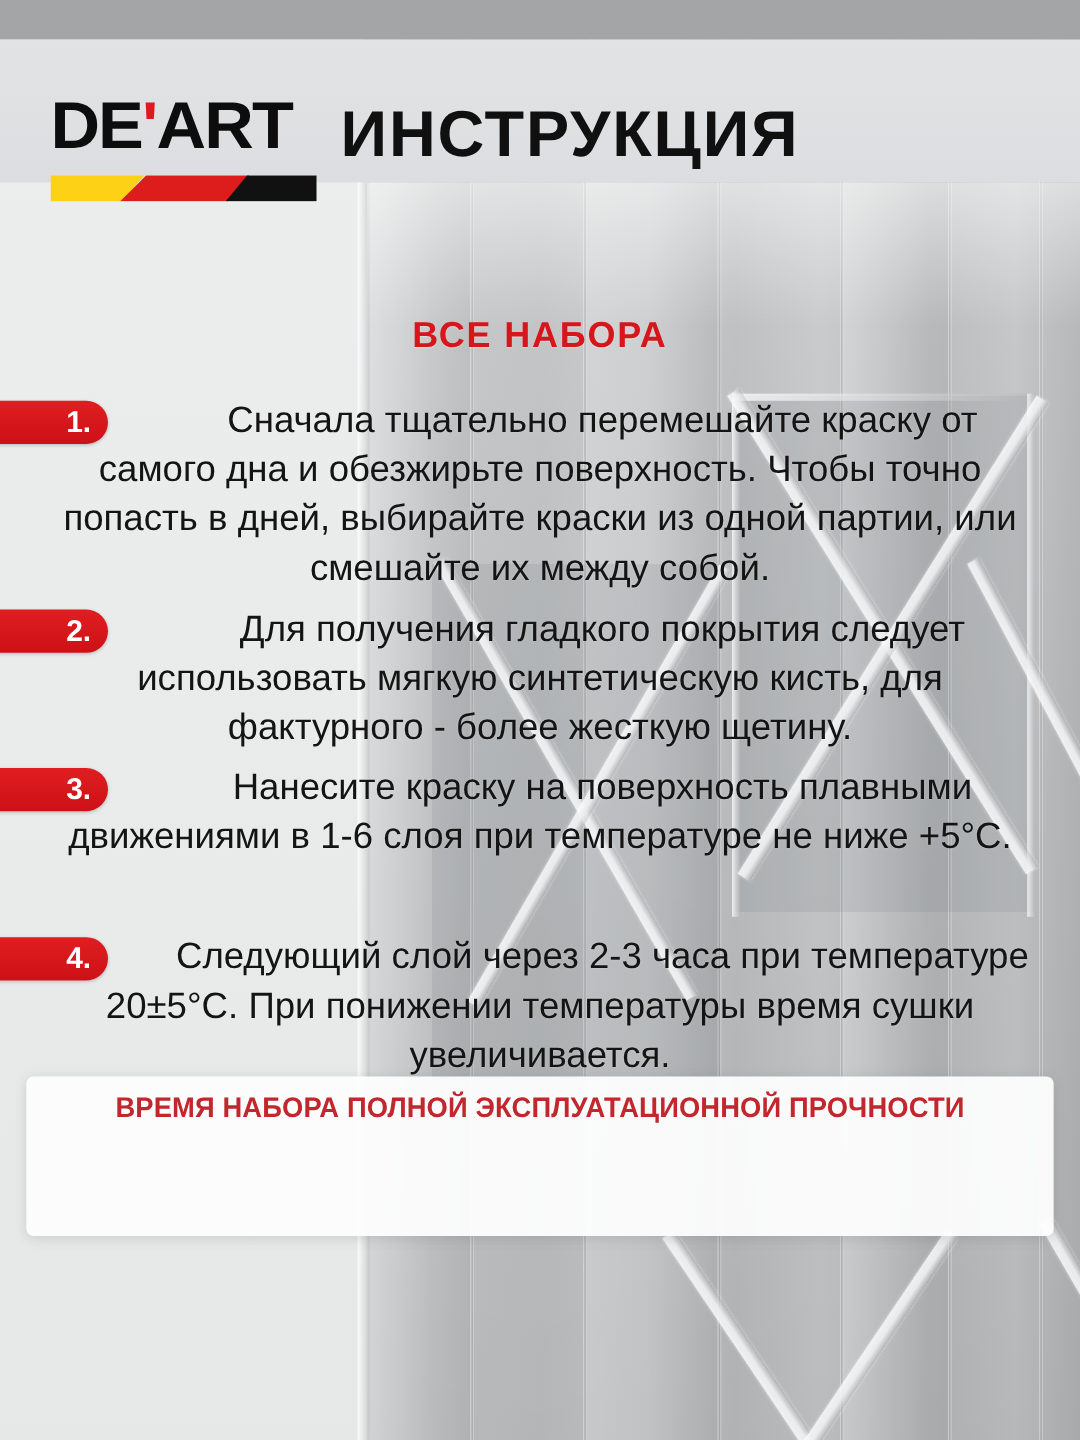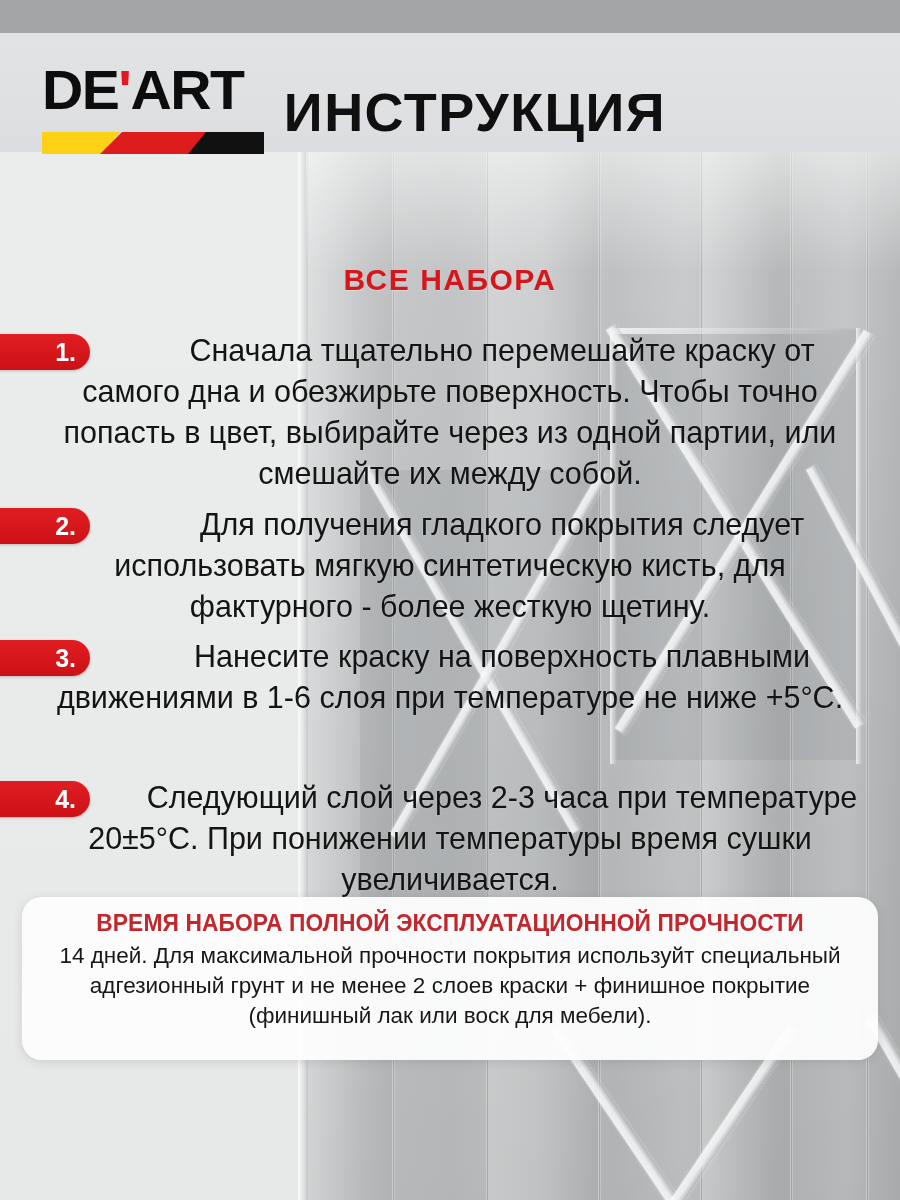--- a/index.html
+++ b/index.html
@@ -92,21 +92,21 @@
   }
   .header-band {
     position: absolute;
     left: 0; top: 33px; width: 900px; height: 119px;
     background: linear-gradient(180deg, #e2e3e5 0%, #dfe0e2 60%, #dcdde0 100%);
   }
 
   
   .logo {
     position: absolute;
-    left: 42px; top: 36px;
+    left: 42px; top: 50px;
     width: 232px; height: 86px;
   }
   .logo-word {
     position: absolute;
     left: 0; top: -6px;
     font-family: "Liberation Sans", "DejaVu Sans", sans-serif;
     font-weight: 700;
     font-size: 55px;
     letter-spacing: -1.5px;
     color: #0d0d0d;
@@ -205,23 +205,23 @@
     line-height: 36px;
     text-align: right;
     padding-right: 14px;
     box-sizing: border-box;
   }
 
   
   .note-card {
     position: absolute;
     left: 22px; top: 897px;
-    width: 856px; height: 163px;
+    width: 856px; height: 133px;
     background: rgba(253,253,253,0.95);
-    border-radius: 20px;
+    border-radius: 6px;
     box-shadow: 0 2px 10px rgba(90,92,95,0.18);
     box-sizing: border-box;
     padding: 14px 20px 0 20px;
   }
   .note-title {
     text-align: center;
     font-weight: 700;
     font-size: 23.5px;
     letter-spacing: 0.1px;
     color: #c1272d;
@@ -294,21 +294,21 @@
 
     <div class="doc-title">ИНСТРУКЦИЯ</div>
   </div>
 
   <div class="content">
 
     <div class="section-heading">ВСЕ НАБОРА</div>
 
     <div class="step" style="top:178px;">
       <div class="badge" style="top:4px;">1.</div>
-      <p class="step-text"><span class="indent"></span><span>Сначала тщательно перемешайте краску от самого дна и обезжирьте поверхность. Чтобы точно попасть в цвет, выбирайте через из одной партии, или смешайте их между собой.</span></p>
+      <p class="step-text"><span class="indent"></span><span>Сначала тщательно перемешайте краску от самого дна и обезжирьте поверхность. Чтобы точно попасть в дней, выбирайте краски из одной партии, или смешайте их между собой.</span></p>
     </div>
 
     <div class="step" style="top:352px;">
       <div class="badge" style="top:4px;">2.</div>
       <p class="step-text"><span class="indent"></span><span>Для получения гладкого покрытия следует использовать мягкую синтетическую кисть, для фактурного - более жесткую щетину.</span></p>
     </div>
 
     <div class="step" style="top:484px;">
       <div class="badge" style="top:4px;">3.</div>
       <p class="step-text"><span class="indent"></span><span>Нанесите краску на поверхность плавными движениями в 1-6 слоя при температуре не ниже +5°C.</span></p>
@@ -316,16 +316,15 @@
 
     <div class="step" style="top:625px;">
       <div class="badge" style="top:4px;">4.</div>
       <p class="step-text"><span class="indent"></span><span>Следующий слой через 2-3 часа при температуре 20±5°C. При понижении температуры время сушки увеличивается.</span></p>
     </div>
 
   </div>
 
   <div class="note-card">
     <div class="note-title">ВРЕМЯ НАБОРА ПОЛНОЙ ЭКСПЛУАТАЦИОННОЙ ПРОЧНОСТИ</div>
-    <div class="note-body">14 дней. Для максимальной прочности покрытия используйт специальный адгезионный грунт и не менее 2 слоев краски + финишное покрытие (финишный лак или воск для мебели).</div>
   </div>
 
 </div>
 
 </body></html>

